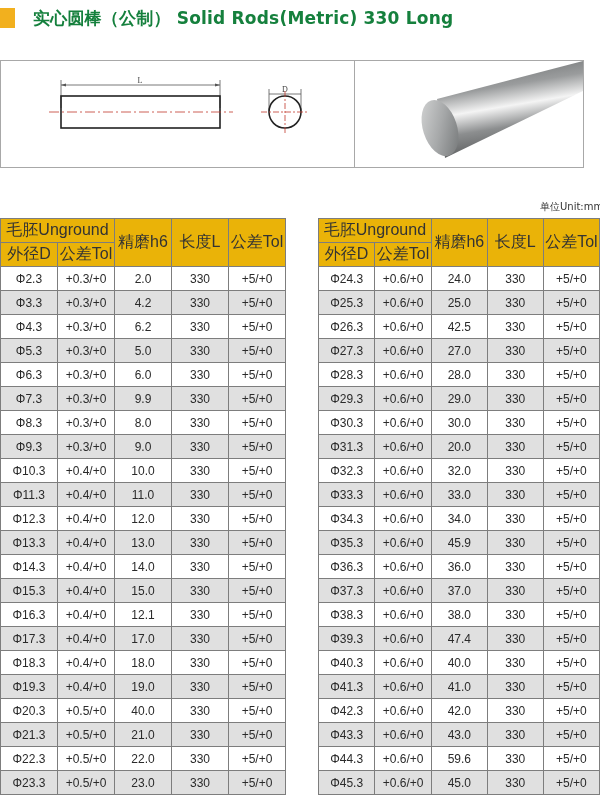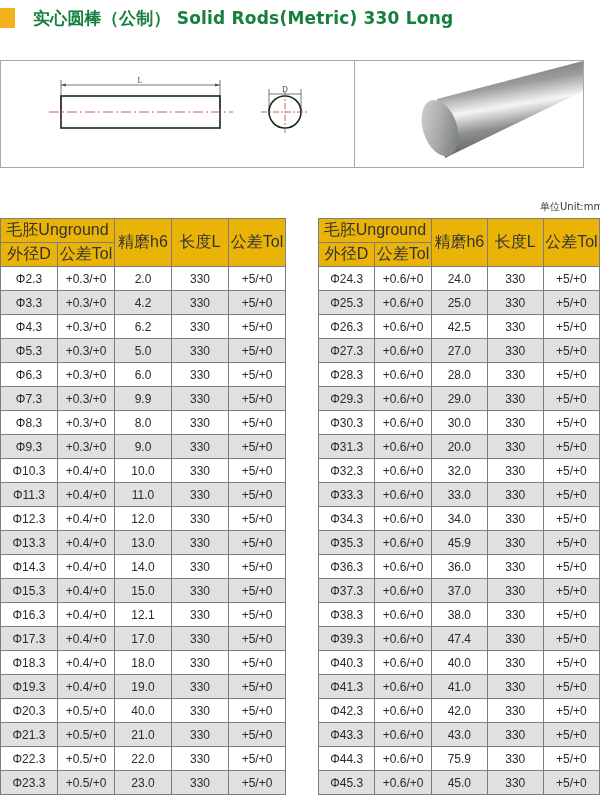--- a/index.html
+++ b/index.html
@@ -416,21 +416,21 @@
       <tr class="even">
         <td>Φ43.3</td>
         <td>+0.6/+0</td>
         <td>43.0</td>
         <td>330</td>
         <td>+5/+0</td>
       </tr>
       <tr class="odd">
         <td>Φ44.3</td>
         <td>+0.6/+0</td>
-        <td>75.9</td>
+        <td>59.6</td>
         <td>330</td>
         <td>+5/+0</td>
       </tr>
       <tr class="even">
         <td>Φ45.3</td>
         <td>+0.6/+0</td>
         <td>45.0</td>
         <td>330</td>
         <td>+5/+0</td>
       </tr>

